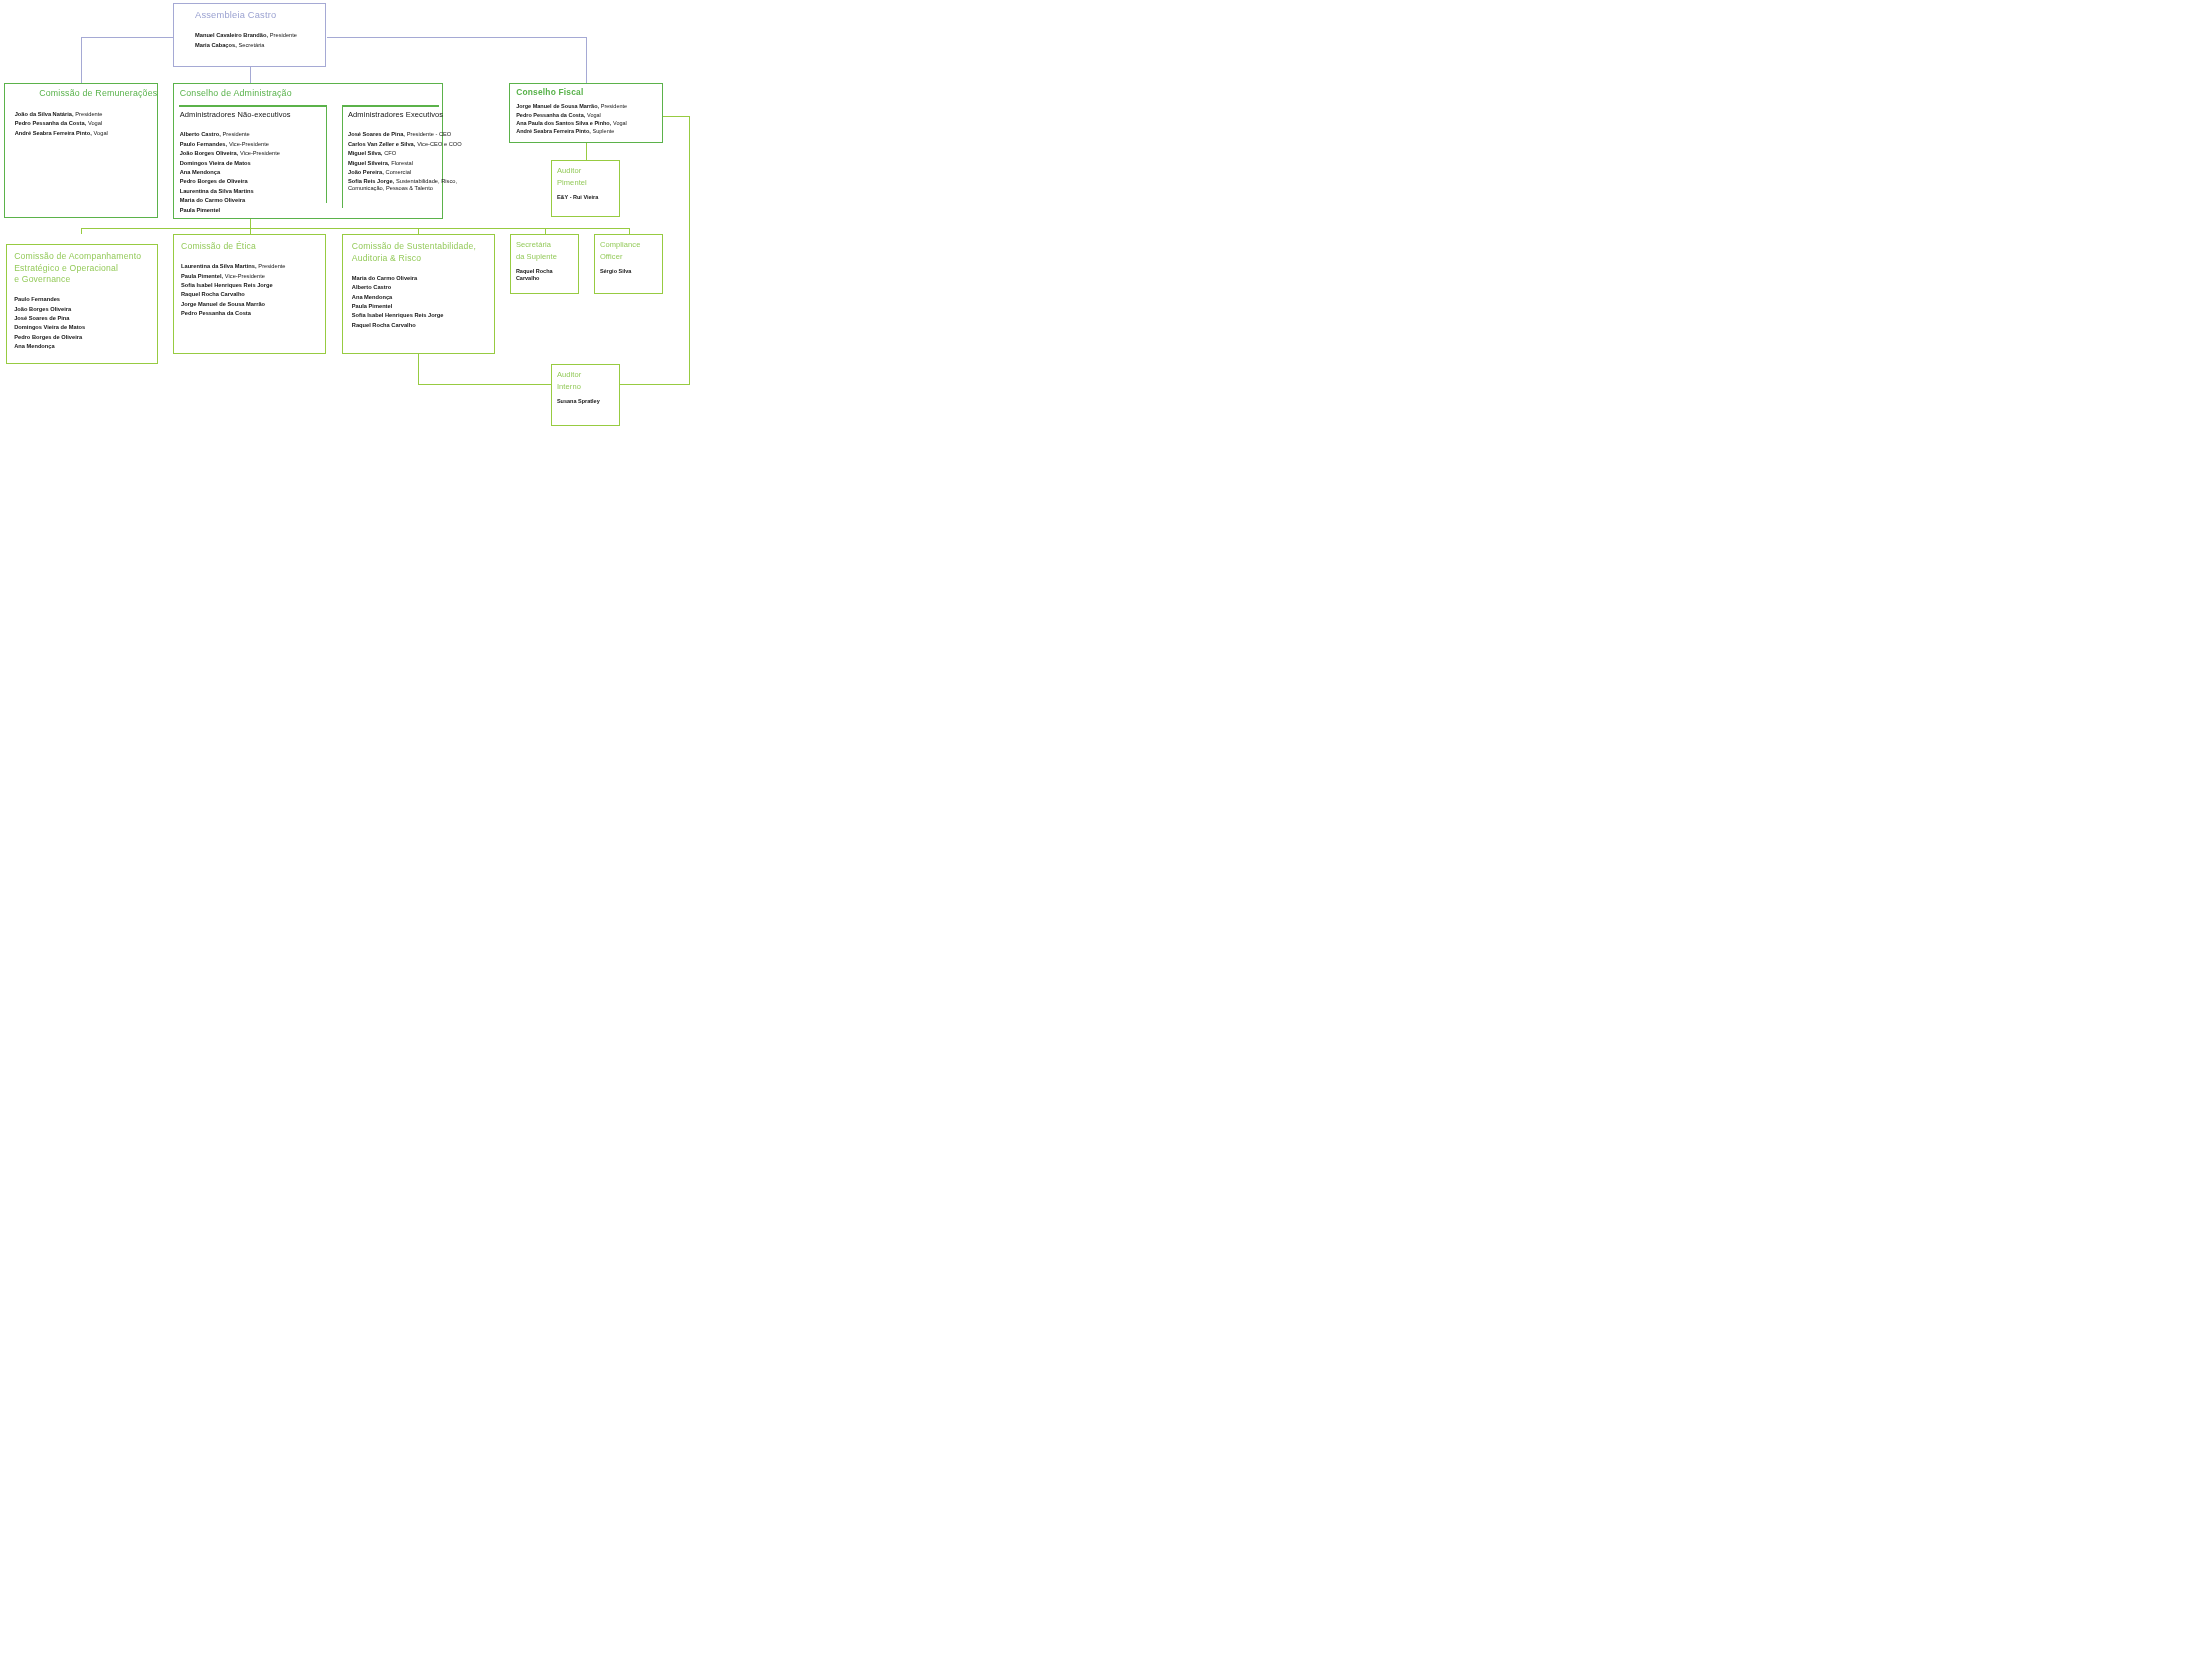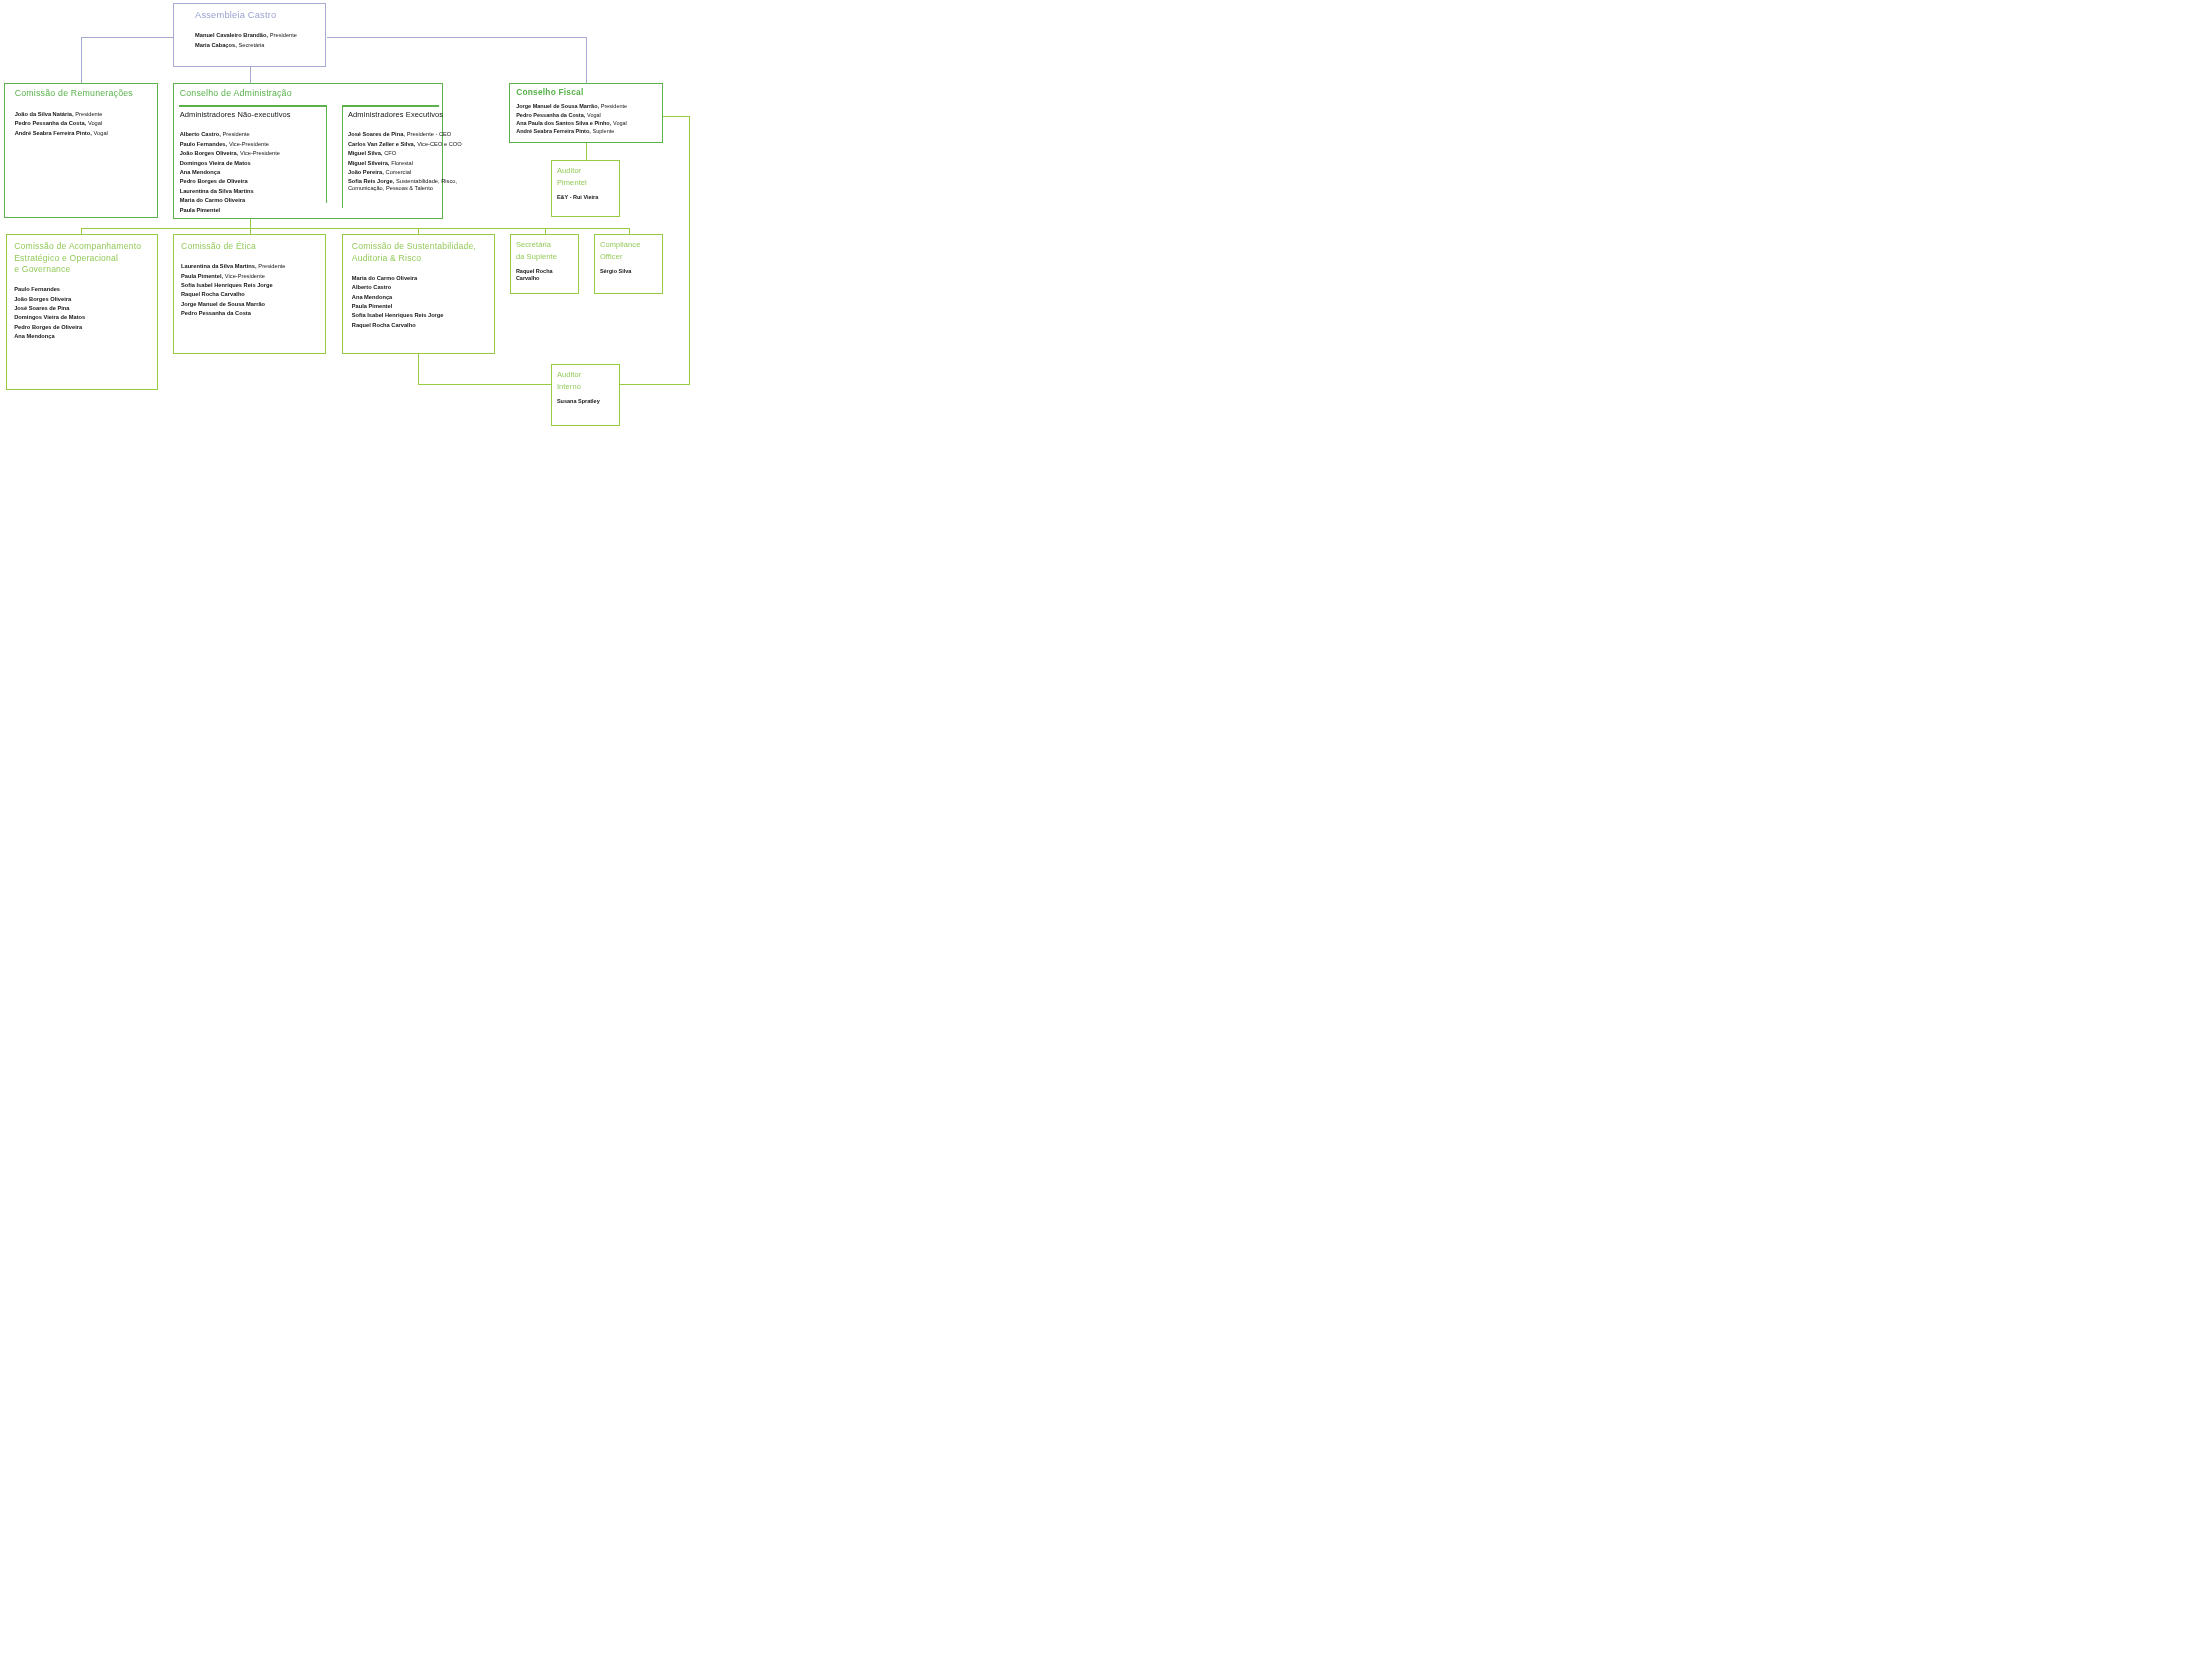--- a/index.html
+++ b/index.html
@@ -31,21 +31,21 @@
   .ln{position:absolute;display:block;}
   .ln.h{height:0.9px;}
   .ln.v{width:0.9px;}
   .ln.pp{background:#a5a9d4;}
   .ln.g2{background:#97cb41;}
   .mark{position:absolute;background:#5bb24a;}
 
   
   #assembleia .btitle{margin:6.2px 0 0 21px;font-size:9.3px;}
   #assembleia .list{margin:9.3px 0 0 21px;}
-  #remuneracoes .btitle{margin:4px 0 0 9.3px;}
+  #remuneracoes .btitle{margin:4px 0 0 9.3px;text-align:right;}
   #remuneracoes .list{margin:10px 0 0 9.3px;}
   #administracao .btitle{margin:4px 0 0 5.7px;}
   .subcol{position:absolute;top:25.6px;}
   .subcol .list{margin-top:11.5px;}
   #fiscal .btitle{margin:2.6px 0 0 6.2px;font-size:8.4px;font-weight:bold;}
   #fiscal .list{margin:4.9px 0 0 6.2px;}
   #aud-ext .stitle,#aud-int .stitle{margin:3.5px 0 0 4.9px;}
   #aud-ext .smallname,#aud-int .smallname{margin:4.9px 0 0 4.9px;}
   .row3 .btitle{font-size:8.6px;margin:6.2px 0 0 7px;}
   .row3 .list{margin:9.3px 0 0 7px;}
@@ -167,21 +167,21 @@
 
   <div class="box bd-g2" id="aud-ext" style="left:551px;top:160px;width:69px;height:57px">
     <div class="stitle t-g2">
 
     <div>Auditor</div>
         <div>Pimentel</div>
       </div>
     <div class="smallname">E&amp;Y - Rui Vieira</div>
   </div>
 
-  <div class="box bd-g2 row3" id="acompanha" style="left:6.2px;top:234px;width:152px;height:156px">
+  <div class="box bd-g2 row3" id="acompanha" style="left:6.2px;top:244px;width:152px;height:120px">
     <div class="btitle t-g2">
 
     <div>Comissão de Acompanhamento</div>
         <div>Estratégico e Operacional</div>
         <div>e Governance</div>
       </div>
     <div class="list">
 
         <div class="member"><b class="mname">Paulo Fernandes</b><span class="mrole"></span></div>
 

